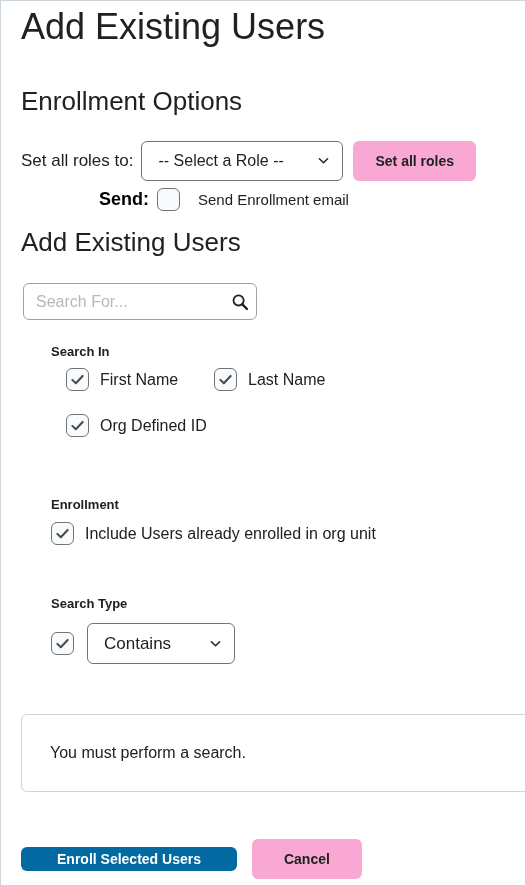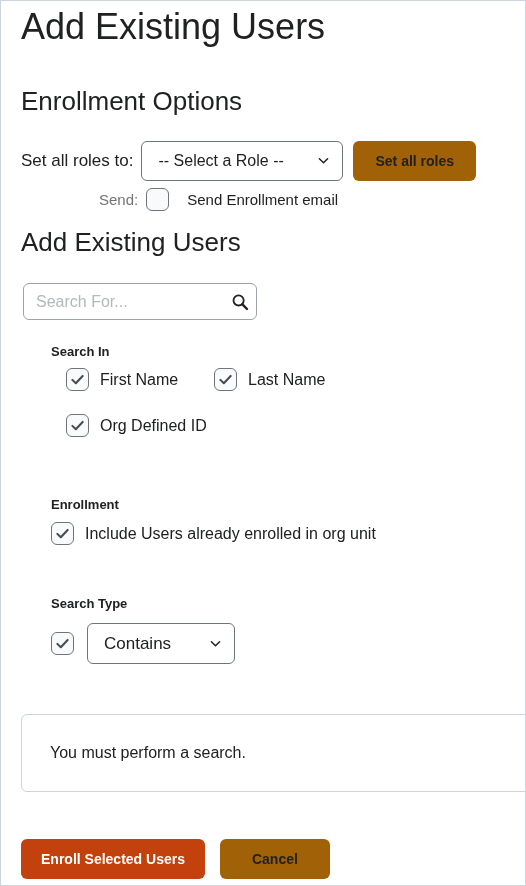--- a/index.html
+++ b/index.html
@@ -97,45 +97,46 @@
     height: 11px;
     margin-top: -6px;
     pointer-events: none;
   }
   .chev svg { display: block; }
 
   .btn-secondary {
     box-sizing: border-box;
     border: none;
     border-radius: 6px;
-    background: #a16207;
+    background: #f9a8d4;
     color: #202122;
     font-family: "Liberation Sans", sans-serif;
     font-size: 14px;
     font-weight: bold;
     height: 40px;
     padding: 0 22px;
     cursor: pointer;
     white-space: nowrap;
   }
   .roles-row .btn-secondary { margin-left: 10px; }
 
   
   .send-row {
     position: absolute;
     left: 98px;
     top: 187px;
     display: flex;
     align-items: center;
   }
   .send-label {
-    font-size: 15px;
-    color: #737373;
+    font-size: 18px;
+    color: #000000;
     margin-right: 8px;
     white-space: nowrap;
+    font-weight: bold;
   }
   .send-row .cb-label {
     font-size: 15px;
     margin-left: 18px;
   }
 
   
   .cb {
     box-sizing: border-box;
     width: 23px;
@@ -265,27 +266,27 @@
     position: absolute;
     left: 20px;
     top: 838px;
     display: flex;
     align-items: center;
   }
   .btn-primary {
     box-sizing: border-box;
     border: none;
     border-radius: 6px;
-    background: #c2410c;
+    background: #0369a1;
     color: #ffffff;
     font-family: "Liberation Sans", sans-serif;
     font-size: 14px;
     font-weight: bold;
-    height: 40px;
-    padding: 0 20px;
+    height: 24px;
+    padding: 0 36px;
     cursor: pointer;
     white-space: nowrap;
   }
   .footer .btn-secondary { margin-left: 15px; padding: 12px 32px; }
 </style>
 </head>
 <body>
 
 <div class="page-frame">
   <div class="content">

